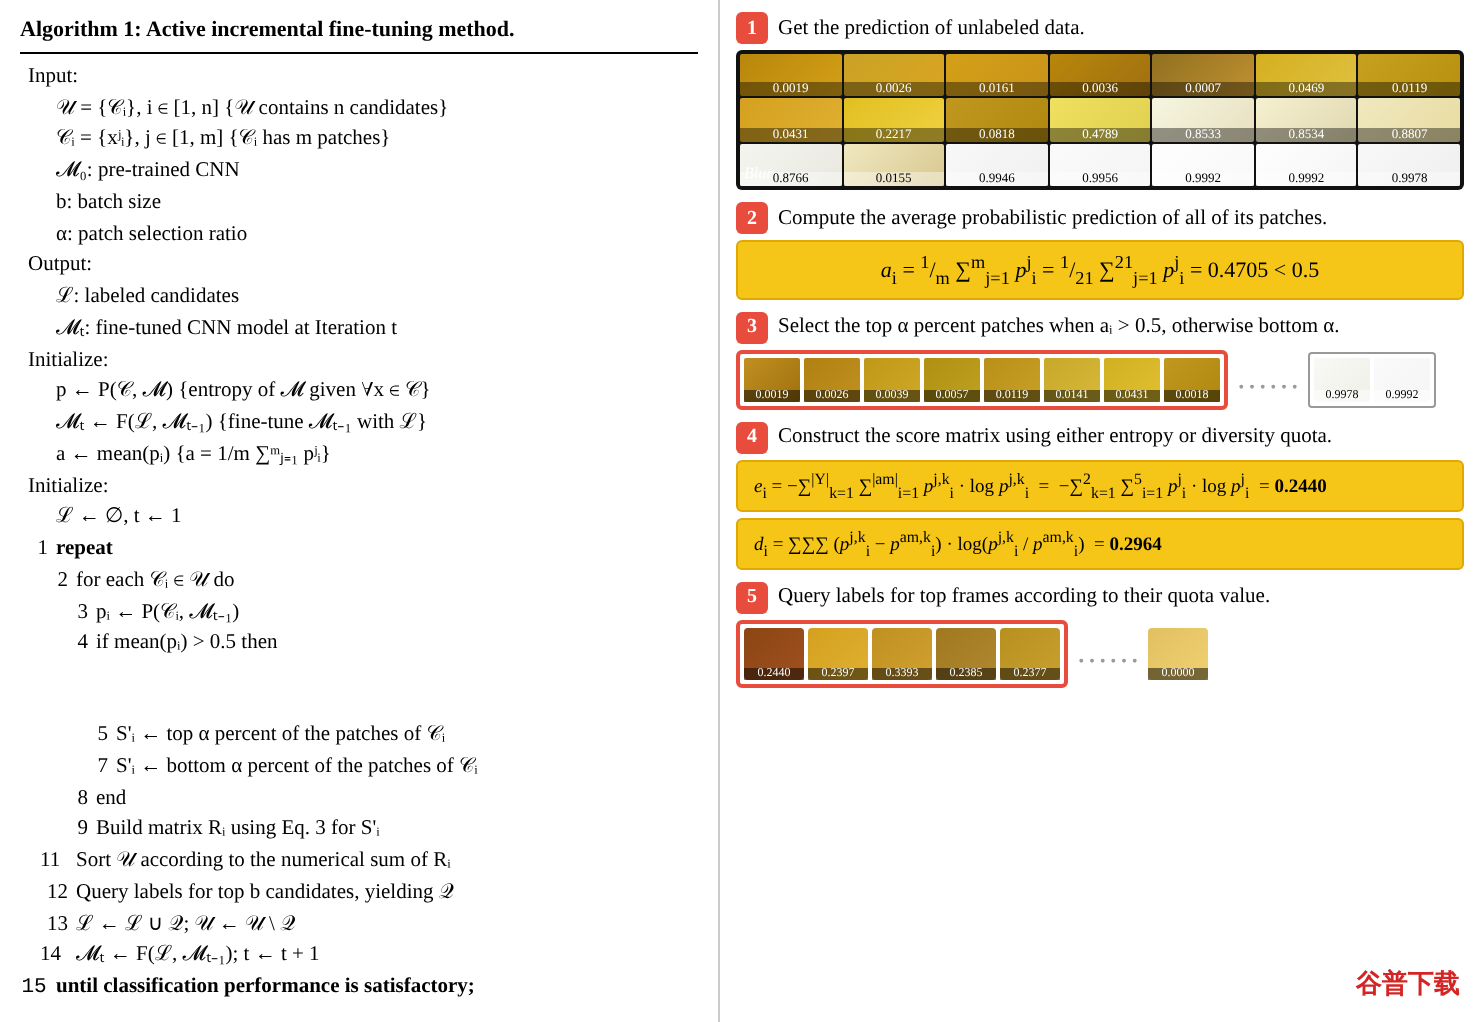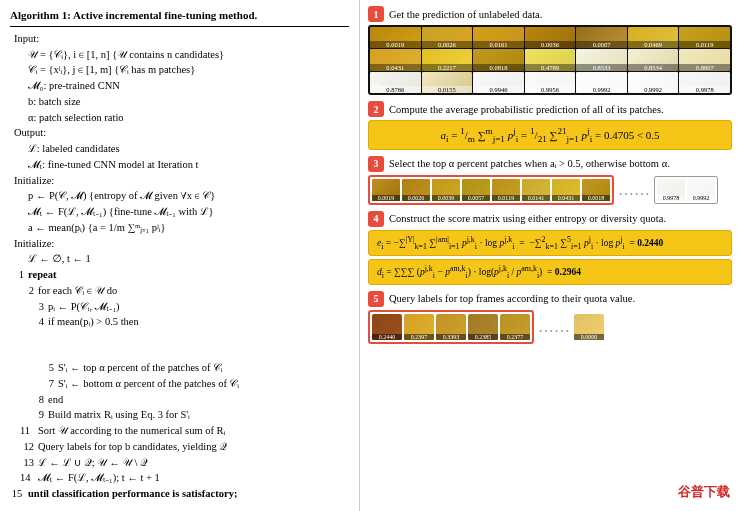--- a/index.html
+++ b/index.html
@@ -166,21 +166,21 @@
       <div style="padding-left: 20px; line-height: 1.5; font-size: 10.5px;"><span style="display:inline-block;width:14px;text-align:right;margin-right:4px;">3</span><span style="">pᵢ ← P(𝒞ᵢ, 𝓜ₜ₋₁)</span></div>
       <div style="padding-left: 20px; line-height: 1.5; font-size: 10.5px;"><span style="display:inline-block;width:14px;text-align:right;margin-right:4px;">4</span><span style="">if mean(pᵢ) &gt; 0.5 then</span></div>
       <div style="padding-left: 30px; line-height: 1.5; font-size: 10.5px; margin-top: 30px;"><span style="display:inline-block;width:14px;text-align:right;margin-right:4px;">5</span><span style="">S'ᵢ ← top α percent of the patches of 𝒞ᵢ</span></div>
       <div style="padding-left: 30px; line-height: 1.5; font-size: 10.5px;"><span style="display:inline-block;width:14px;text-align:right;margin-right:4px;">7</span><span style="">S'ᵢ ← bottom α percent of the patches of 𝒞ᵢ</span></div>
       <div style="padding-left: 20px; line-height: 1.5; font-size: 10.5px;"><span style="display:inline-block;width:14px;text-align:right;margin-right:4px;">8</span><span style="">end</span></div>
       <div style="padding-left: 20px; line-height: 1.5; font-size: 10.5px;"><span style="display:inline-block;width:14px;text-align:right;margin-right:4px;">9</span><span style="">Build matrix Rᵢ using Eq. 3 for S'ᵢ</span></div>
       <div style="padding-left: 10px; line-height: 1.5; font-size: 10.5px;"><span style="display:inline-block;width:14px;margin-right:4px;">11</span><span style="">Sort 𝒰 according to the numerical sum of Rᵢ</span></div>
       <div style="padding-left: 10px; line-height: 1.5; font-size: 10.5px;"><span style="display:inline-block;width:14px;text-align:right;margin-right:4px;">12</span><span style="">Query labels for top b candidates, yielding 𝒬</span></div>
       <div style="padding-left: 10px; line-height: 1.5; font-size: 10.5px;"><span style="display:inline-block;width:14px;text-align:right;margin-right:4px;">13</span><span style="">ℒ ← ℒ ∪ 𝒬;  𝒰 ← 𝒰 \ 𝒬</span></div>
       <div style="padding-left: 10px; line-height: 1.5; font-size: 10.5px;"><span style="display:inline-block;width:14px;text-align:left;margin-right:4px;">14</span><span style="">𝓜ₜ ← F(ℒ, 𝓜ₜ₋₁); t ← t + 1</span></div>
-      <div style="padding-left: 0px; line-height: 1.5; font-size: 10.5px;"><span style="display:inline-block;width:14px;text-align:center;margin-right:4px;">15</span><span style="font-weight:bold;">until classification performance is satisfactory;</span></div>
+      <div style="padding-left: 0px; line-height: 1.5; font-size: 10.5px;"><span style="display:inline-block;width:14px;text-align:center;margin-right:4px;font-family:Liberation Mono, monospace;">15</span><span style="font-weight:bold;">until classification performance is satisfactory;</span></div>
     </div>
 </div>
 
 <div class="right-panel">
 
   <div class="step">
     <div class="step-header">
       <div class="step-num">1</div>
       <div class="step-text">Get the prediction of unlabeled data.</div>
     </div>

